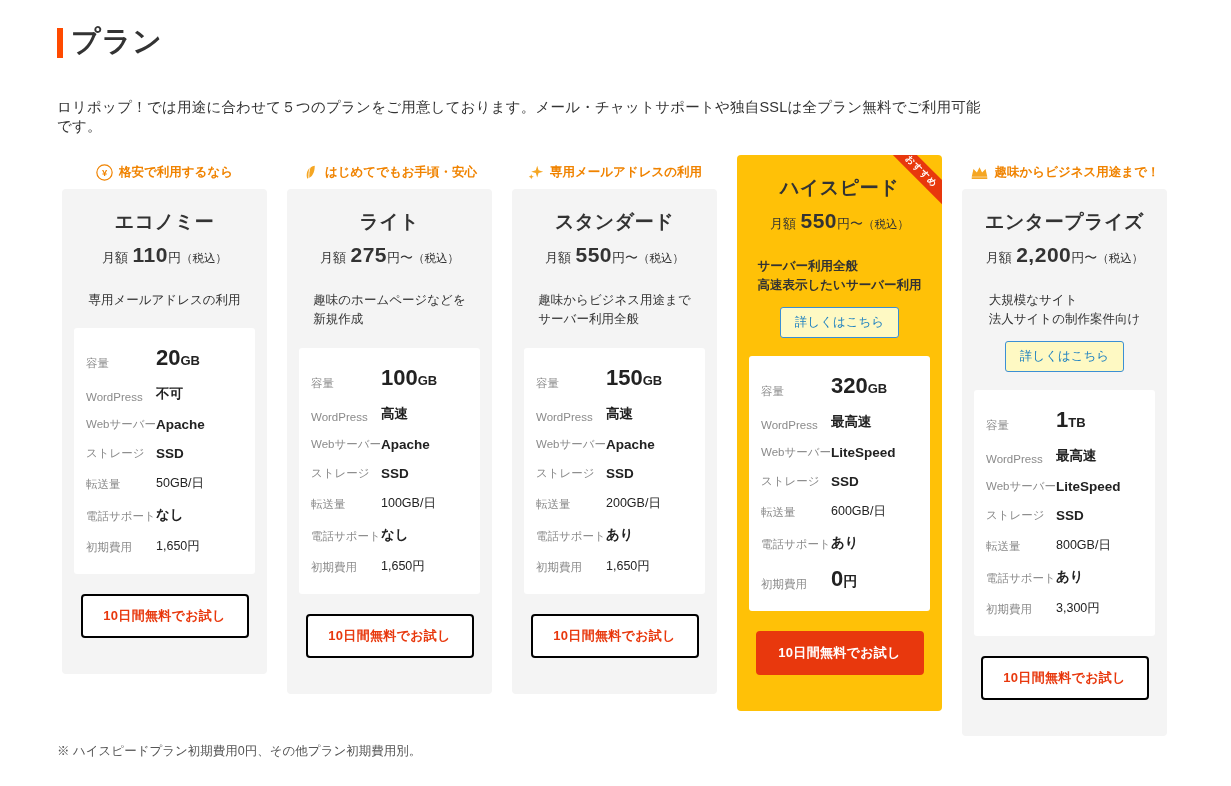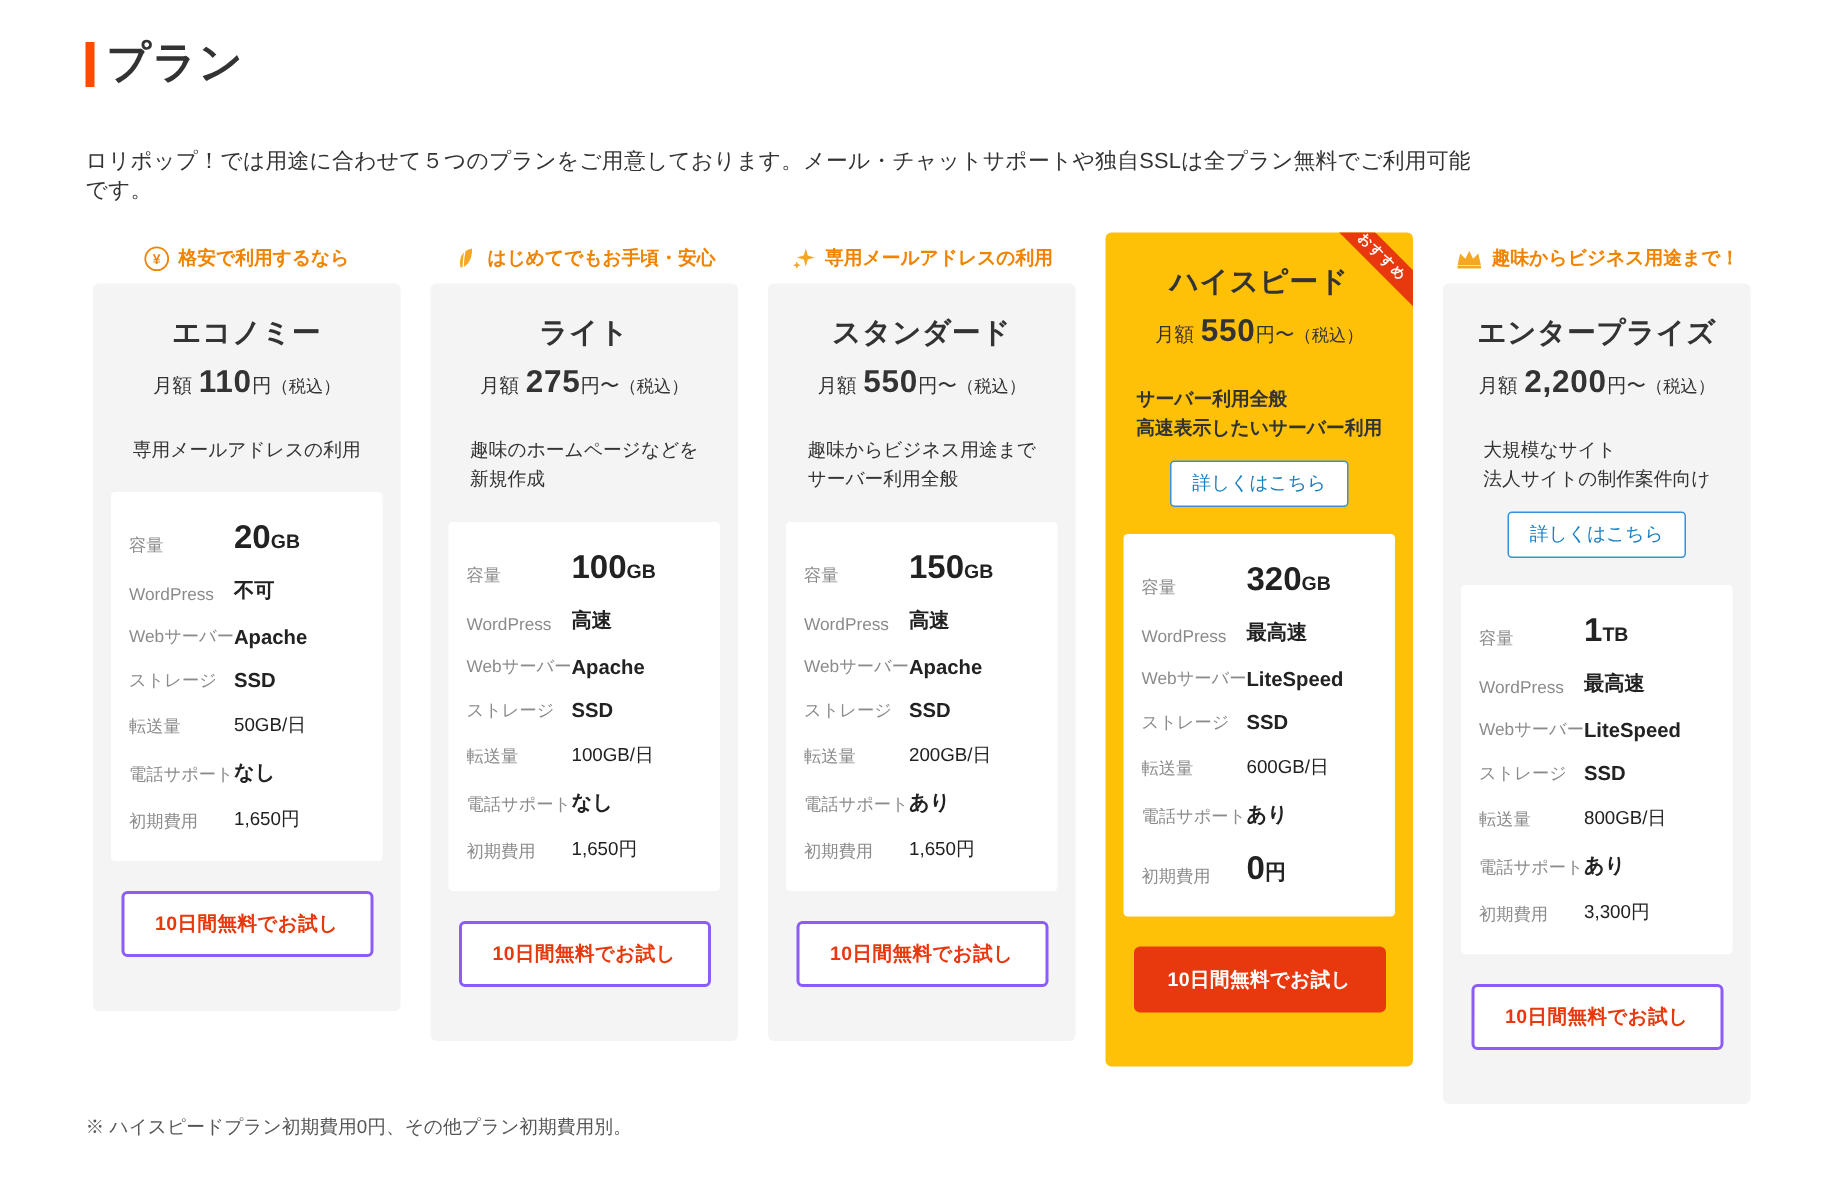--- a/index.html
+++ b/index.html
@@ -118,21 +118,21 @@
     line-height: 1.55;
     text-align: left;
     color: #333;
   }
   .desc.bold { font-weight: bold; }
 
   .detail-btn {
     margin-top: 11px;
     display: inline-block;
     border: 1px solid #3b8fd4;
-    background: #ffffff;
+    background: #fef9c3;
     color: #1a7fc1;
     font-size: 12.5px;
     padding: 6px 14px;
     border-radius: 3px;
     text-decoration: none;
     white-space: nowrap;
   }
 
   .spec-box {
     margin-top: 18px;
@@ -161,21 +161,21 @@
   .spec-row.big .v { font-size: 22px; }
   .spec-row.big .v .u { font-size: 13px; }
   .spec-row.plain .v { font-weight: normal; font-size: 12.5px; }
   .spec-row.zero .v { font-size: 22px; }
   .spec-row.zero .v .u { font-size: 14px; }
 
   .trial {
     margin: 20px 0 36px 0;
     width: 168px;
     height: 44px;
-    border: 2px solid #8b5cf6;
+    border: 2px solid #000000;
     border-radius: 4px;
     background: #ffffff;
     color: #e8380d;
     font-size: 13px;
     font-weight: bold;
     display: flex;
     align-items: center;
     justify-content: center;
     cursor: pointer;
     letter-spacing: .3px;

